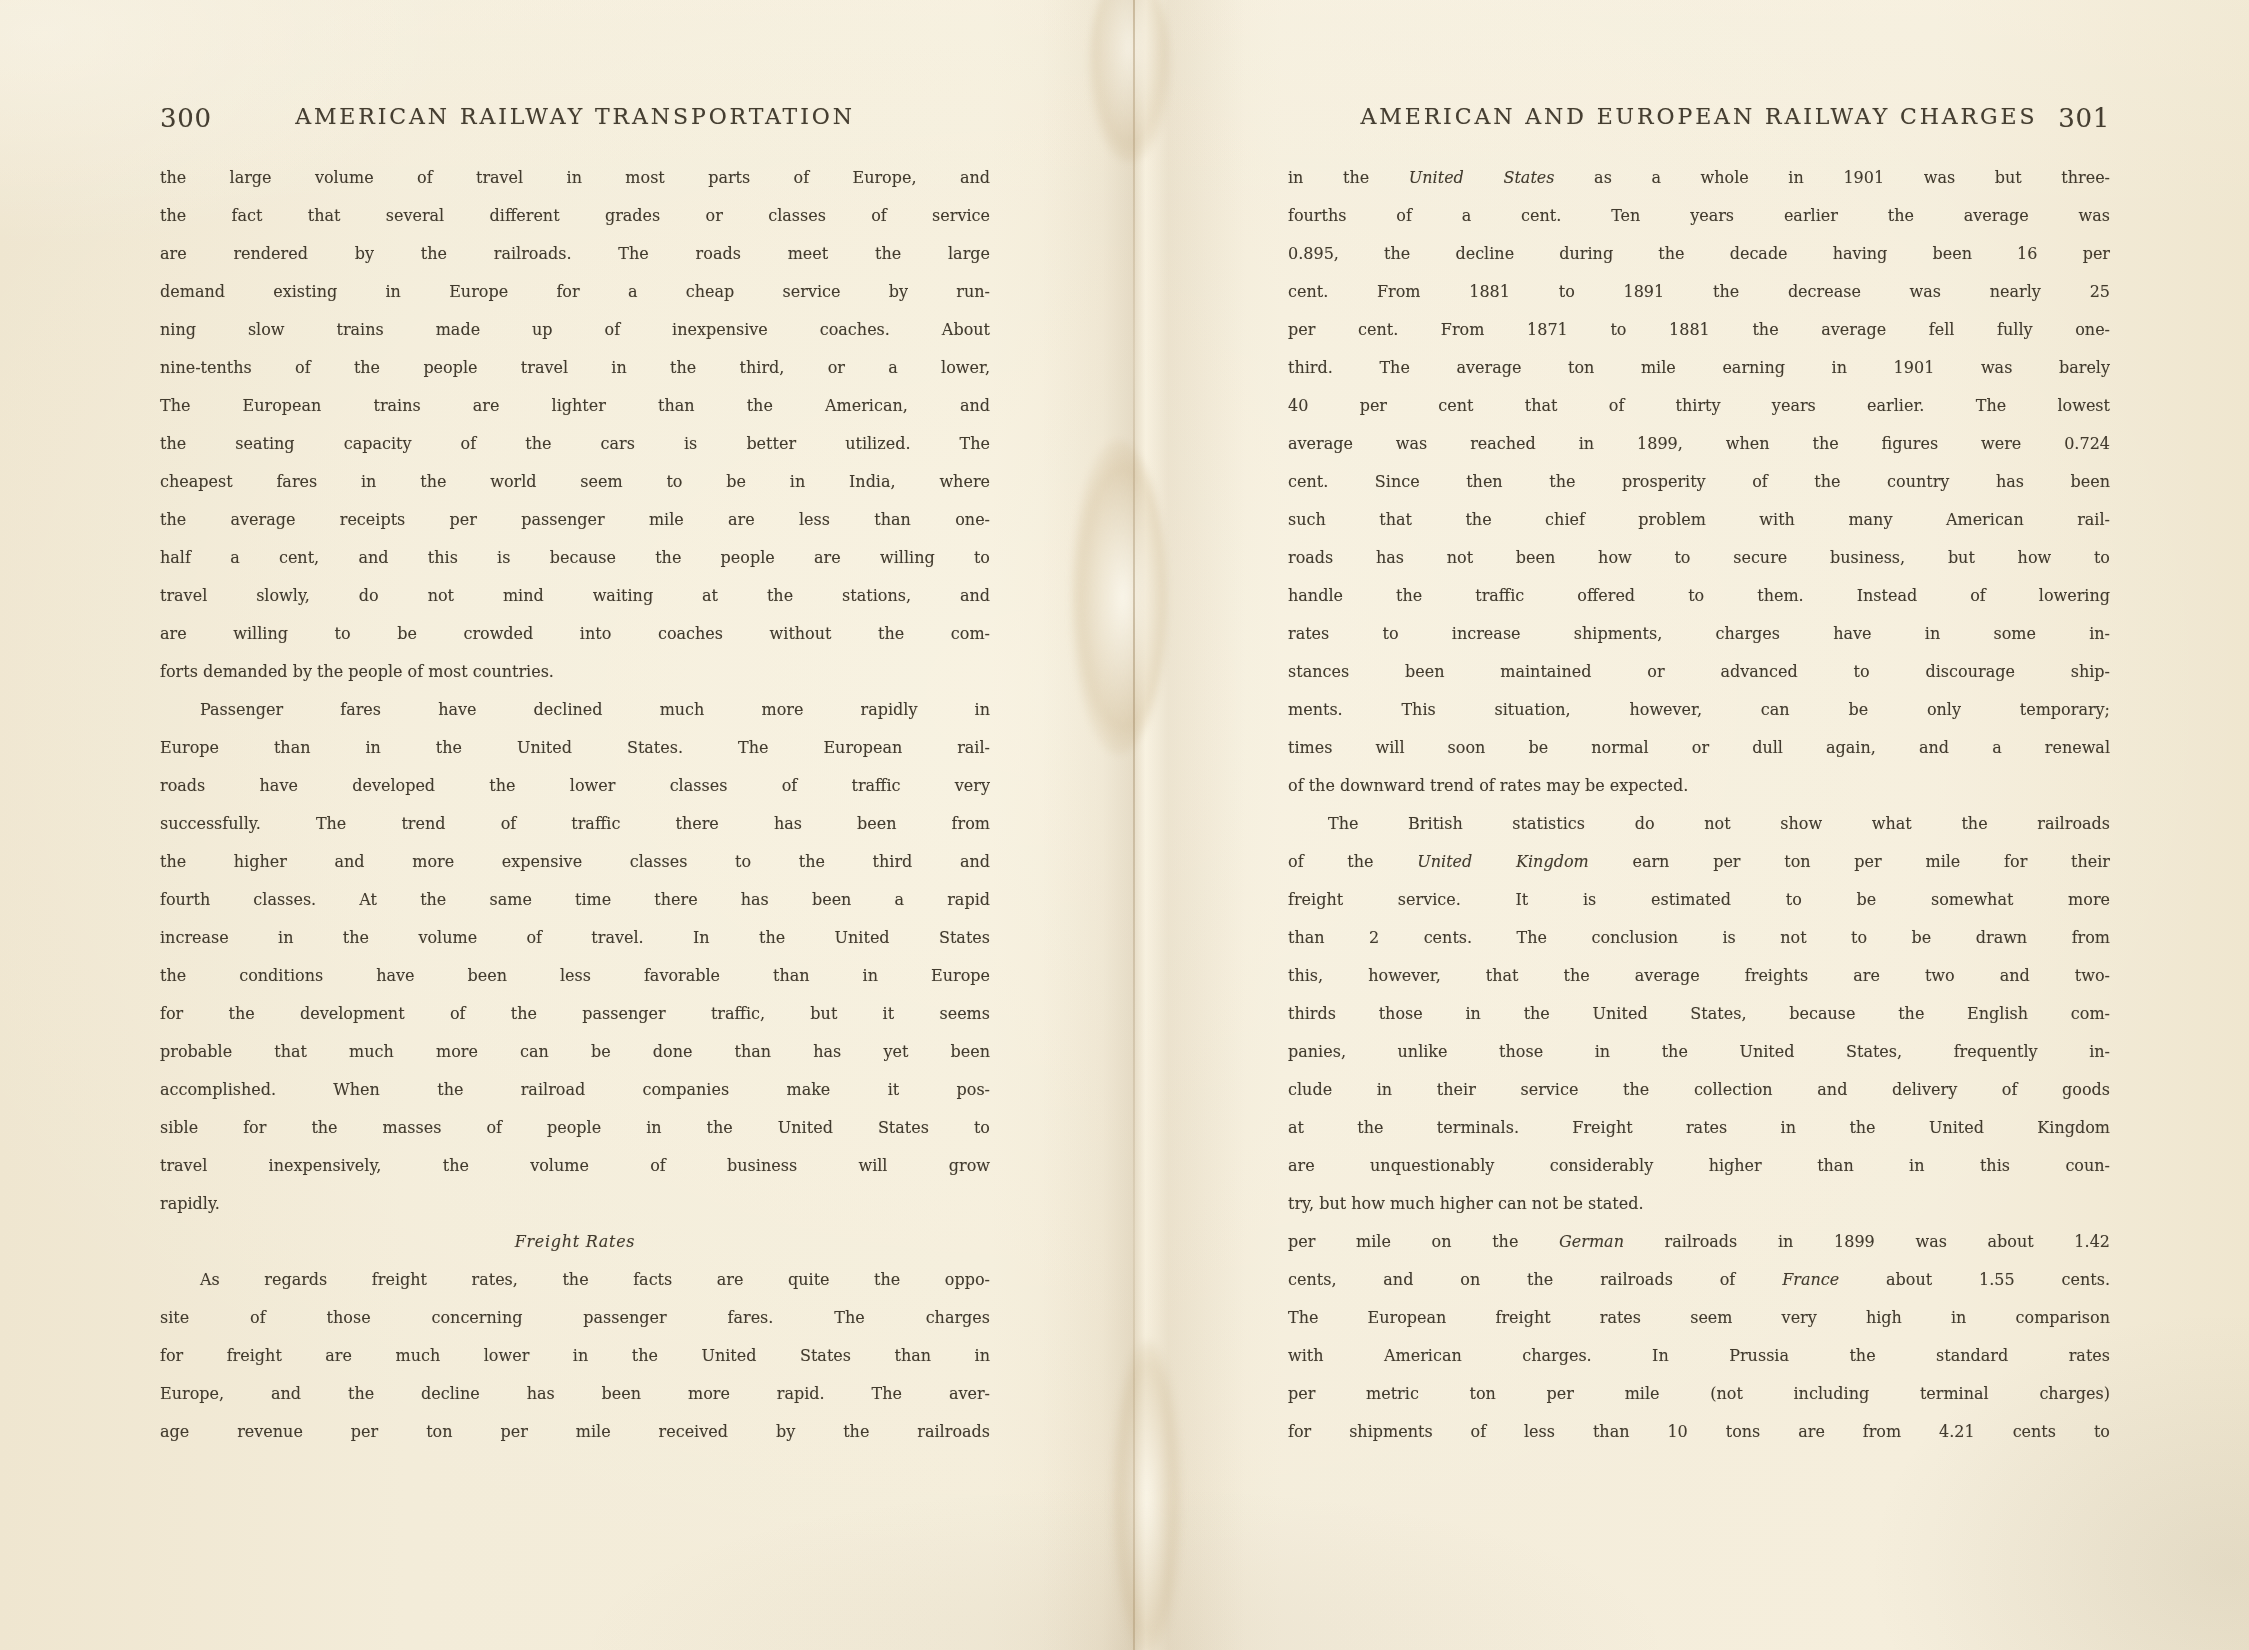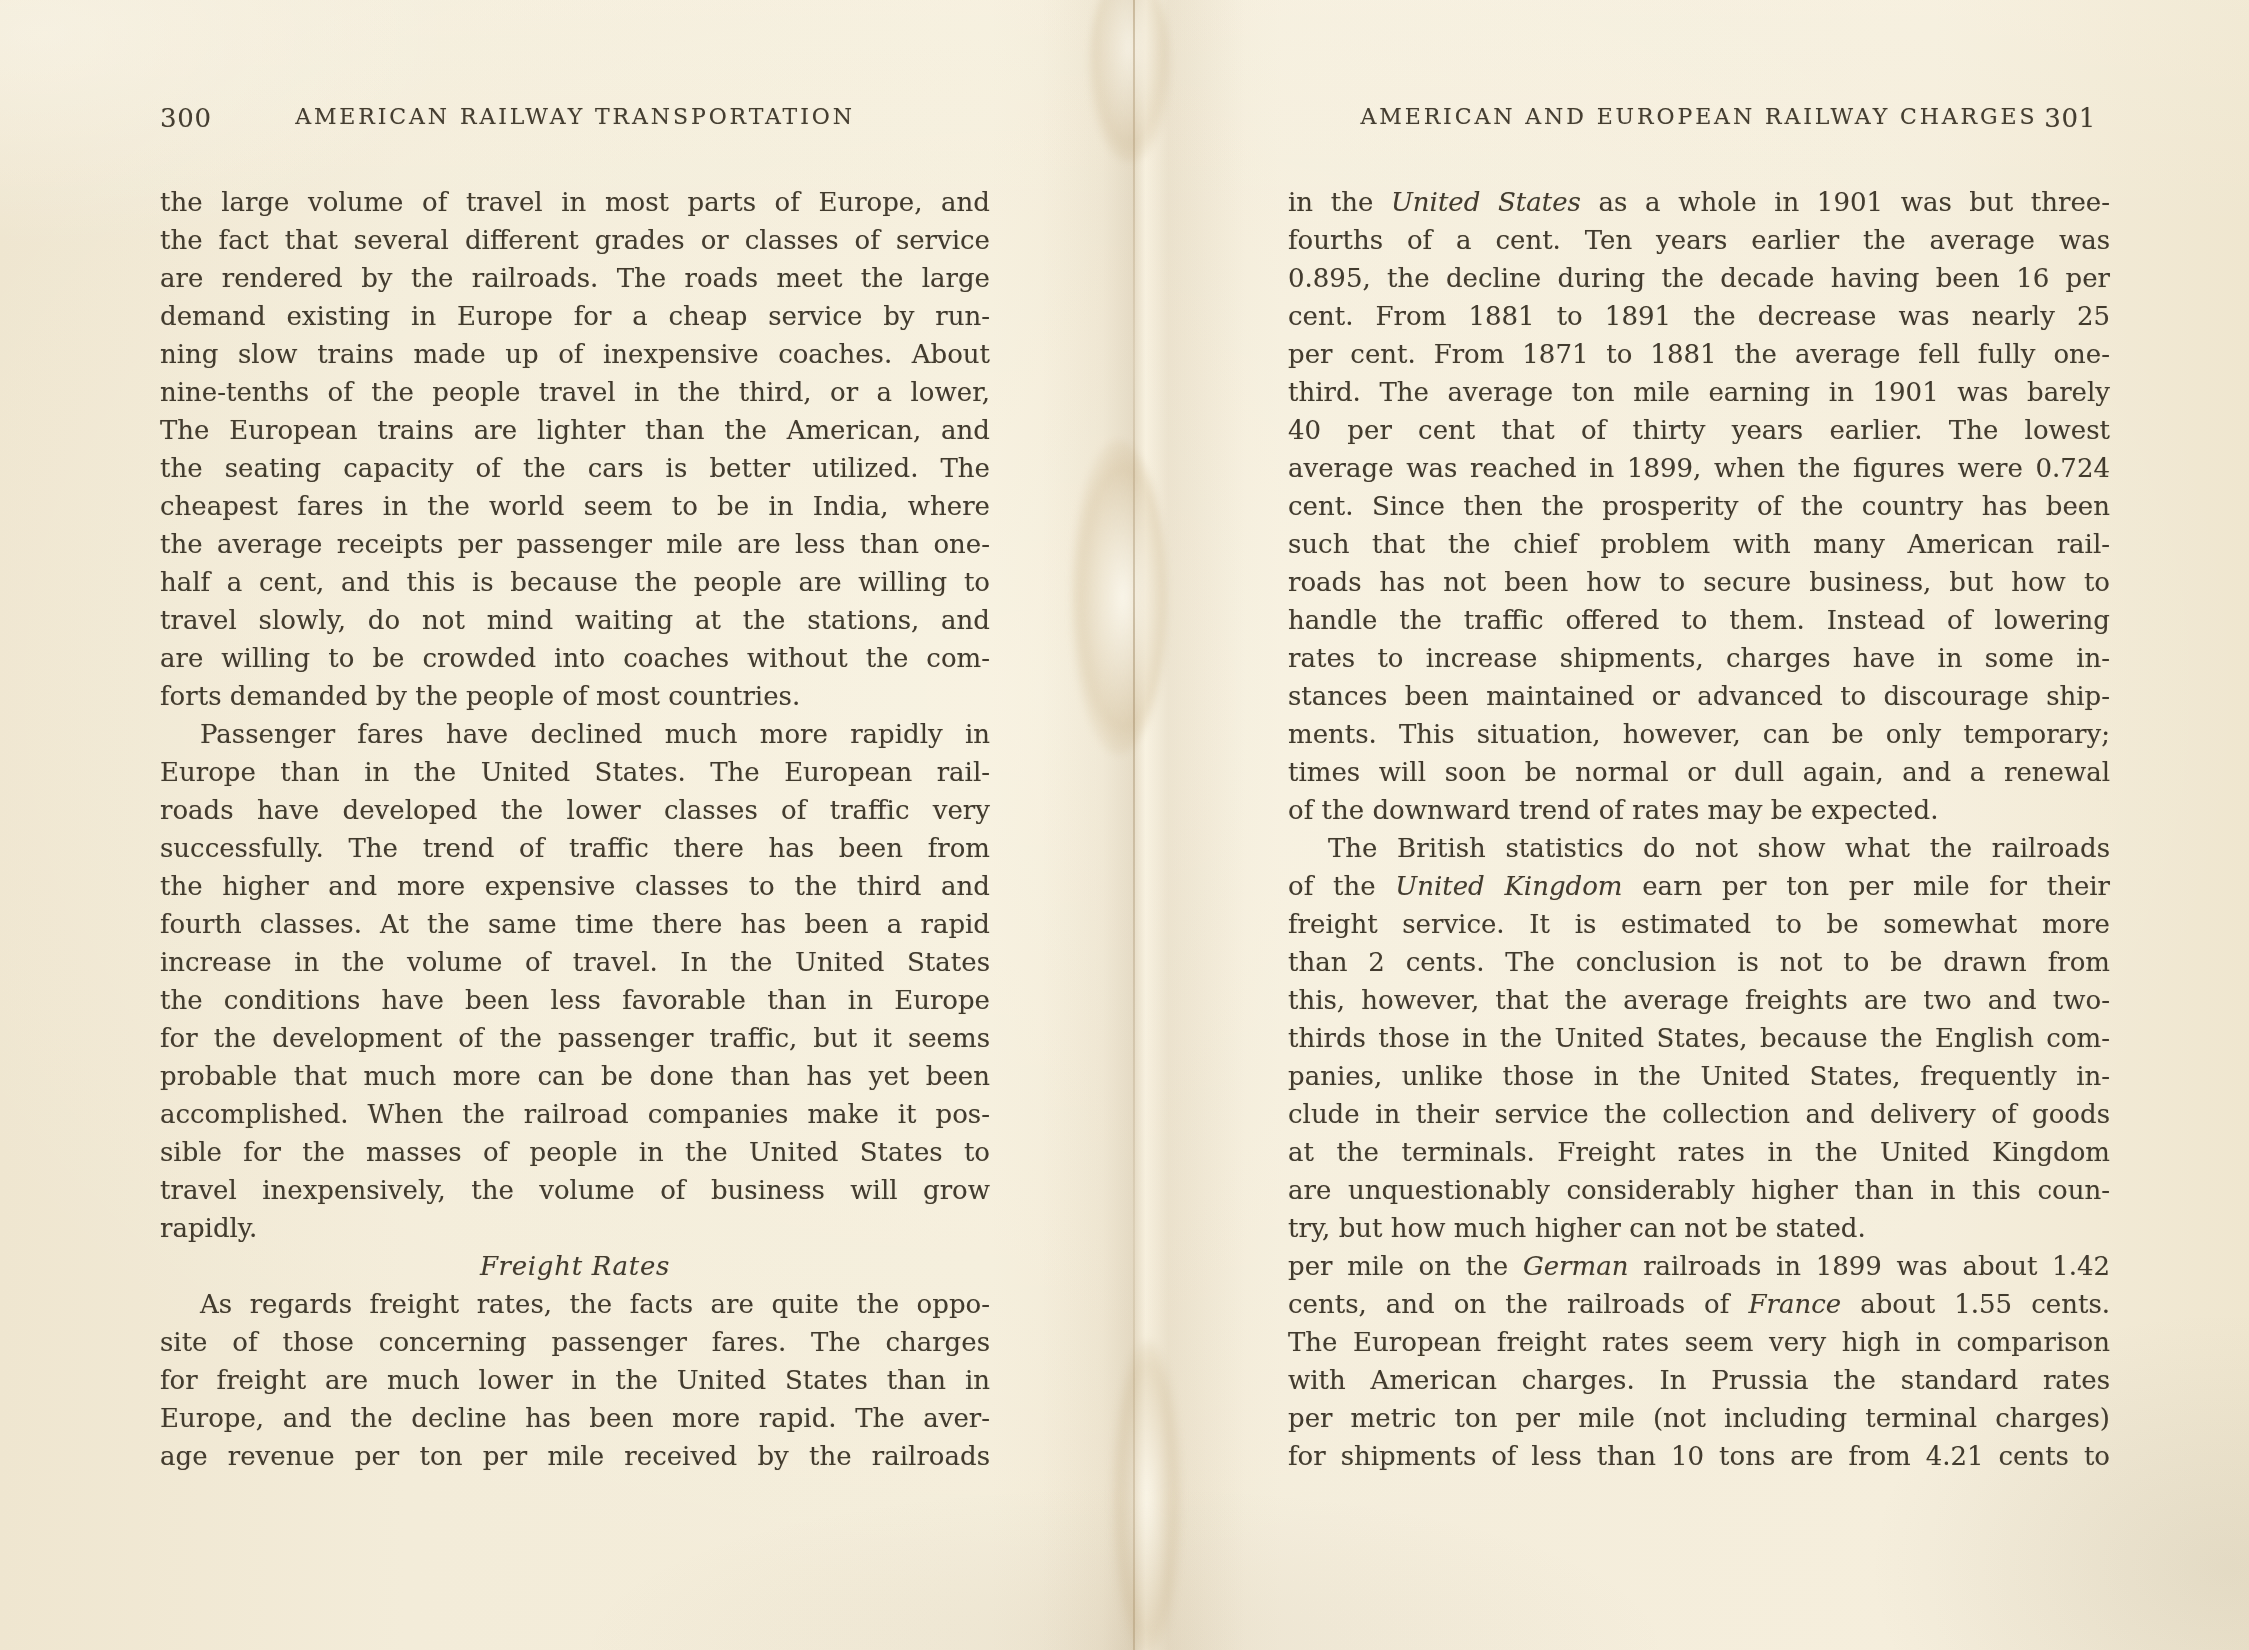--- a/index.html
+++ b/index.html
@@ -69,26 +69,26 @@
     text-shadow:0 0 0.7px rgba(66,59,46,0.35);
     white-space:nowrap;
   }
   .running-head .folio{
     position:absolute;top:-0.7px;
     font-size:26px;letter-spacing:0.7px;
   }
   .rh-left{left:160px;width:830px;}
   .rh-left .folio{left:0;}
   .rh-right{left:1288px;width:822px;}
-  .rh-right .folio{right:14px;}
+  .rh-right .folio{right:0;}
 
   
   .page-body{
-    position:absolute;top:183px;
-    font-size:26px;line-height:38px;
+    position:absolute;top:159px;
+    font-size:16px;line-height:38px;
     color:#423b2e;
     text-shadow:0 0 0.7px rgba(66,59,46,0.30);
   }
   .pb-left{left:160px;width:830px;}
   .pb-right{left:1288px;width:822px;}
 
   .ln{
     text-align:justify;
     text-align-last:justify;
     height:38px;

